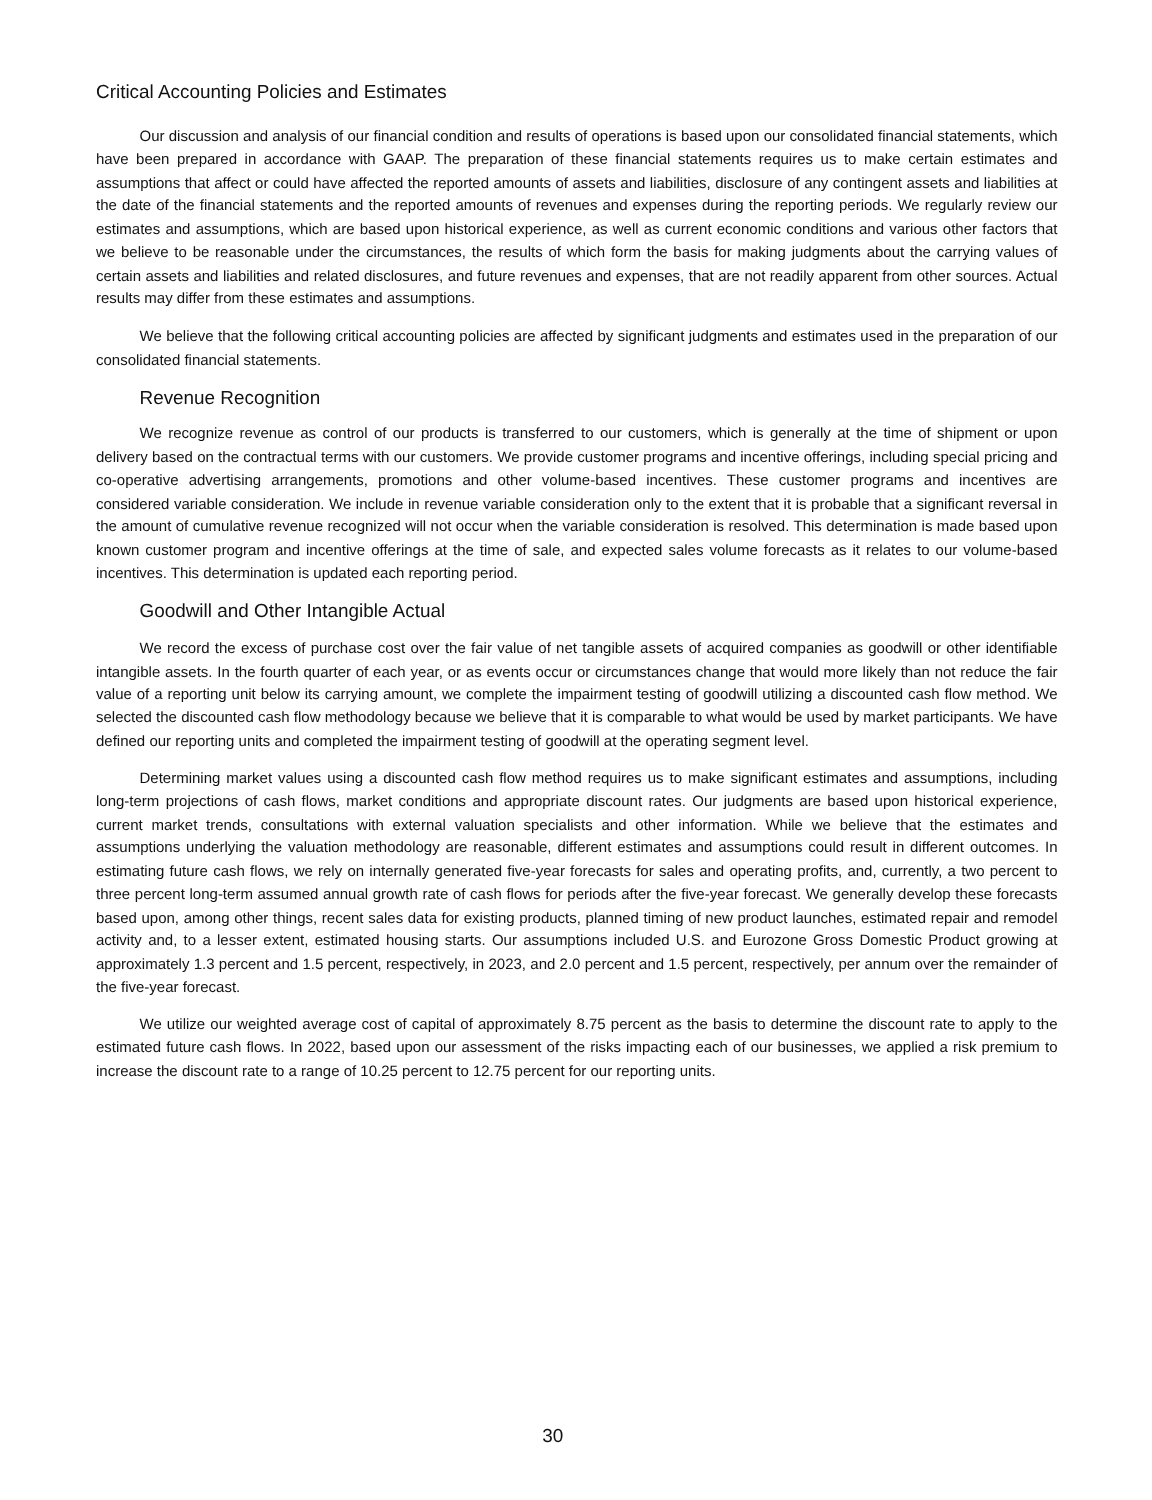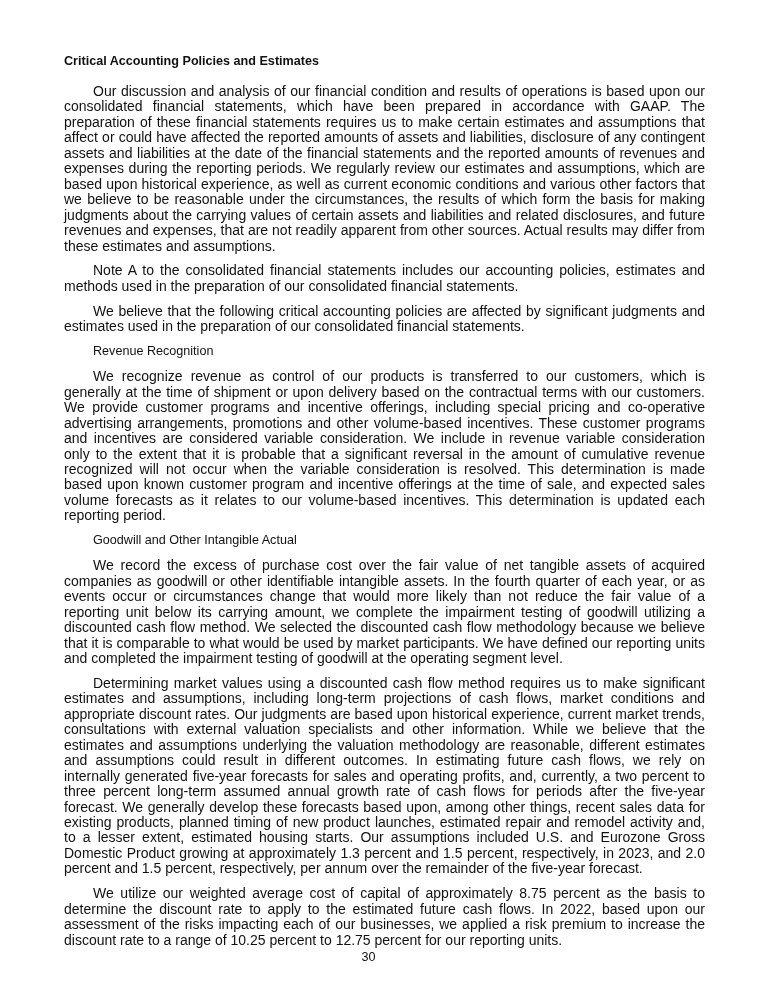--- a/index.html
+++ b/index.html
@@ -2,42 +2,41 @@
 <html><head>
 <meta charset="utf-8">
 <style>
   html, body { margin: 0; padding: 0; background: #ffffff; }
   body {
     width: 768px; height: 1000px; position: relative; overflow: hidden;
     font-family: "Liberation Sans", sans-serif; color: #111111;
   }
   .page { position: absolute; left: 64px; top: 54px; width: 641px; }
   h1.section-title {
-    font-size: 12.6px; font-weight: bold; margin: 0 0 15px 0; line-height: 15px;
+    font-size: 12.6px; font-weight: normal; margin: 0 0 15px 0; line-height: 15px;
   }
   p.para {
-    font-size: 14px; line-height: 15.45px; margin: 0 0 9.5px 0;
+    font-size: 10px; line-height: 15.45px; margin: 0 0 9.5px 0;
     text-align: justify; text-indent: 29px;
   }
   .subhead {
     font-size: 12.6px; line-height: 15.45px; margin: 0 0 9.5px 29px;
   }
   .page-number {
     position: absolute; top: 950px; left: 0; width: 737px;
     text-align: center; font-size: 12.6px;
   }
 </style>
 </head>
 <body>
 
 <div class="page">
   <h1 class="section-title">Critical Accounting Policies and Estimates</h1>
 
   <p class="para">Our discussion and analysis of our financial condition and results of operations is based upon our consolidated financial statements, which have been prepared in accordance with GAAP. The preparation of these financial statements requires us to make certain estimates and assumptions that affect or could have affected the reported amounts of assets and liabilities, disclosure of any contingent assets and liabilities at the date of the financial statements and the reported amounts of revenues and expenses during the reporting periods. We regularly review our estimates and assumptions, which are based upon historical experience, as well as current economic conditions and various other factors that we believe to be reasonable under the circumstances, the results of which form the basis for making judgments about the carrying values of certain assets and liabilities and related disclosures, and future revenues and expenses, that are not readily apparent from other sources. Actual results may differ from these estimates and assumptions.</p>
-  <p class="para">Note A to the consolidated financial statements includes our accounting policies, estimates and methods used in the preparation of our consolidated financial statements.</p>
   <p class="para">We believe that the following critical accounting policies are affected by significant judgments and estimates used in the preparation of our consolidated financial statements.</p>
 
   <div class="subhead">Revenue Recognition</div>
   <p class="para">We recognize revenue as control of our products is transferred to our customers, which is generally at the time of shipment or upon delivery based on the contractual terms with our customers. We provide customer programs and incentive offerings, including special pricing and co-operative advertising arrangements, promotions and other volume-based incentives. These customer programs and incentives are considered variable consideration. We include in revenue variable consideration only to the extent that it is probable that a significant reversal in the amount of cumulative revenue recognized will not occur when the variable consideration is resolved. This determination is made based upon known customer program and incentive offerings at the time of sale, and expected sales volume forecasts as it relates to our volume-based incentives. This determination is updated each reporting period.</p>
 
   <div class="subhead">Goodwill and Other Intangible Actual</div>
   <p class="para">We record the excess of purchase cost over the fair value of net tangible assets of acquired companies as goodwill or other identifiable intangible assets. In the fourth quarter of each year, or as events occur or circumstances change that would more likely than not reduce the fair value of a reporting unit below its carrying amount, we complete the impairment testing of goodwill utilizing a discounted cash flow method. We selected the discounted cash flow methodology because we believe that it is comparable to what would be used by market participants. We have defined our reporting units and completed the impairment testing of goodwill at the operating segment level.</p>
   <p class="para">Determining market values using a discounted cash flow method requires us to make significant estimates and assumptions, including long-term projections of cash flows, market conditions and appropriate discount rates. Our judgments are based upon historical experience, current market trends, consultations with external valuation specialists and other information. While we believe that the estimates and assumptions underlying the valuation methodology are reasonable, different estimates and assumptions could result in different outcomes. In estimating future cash flows, we rely on internally generated five-year forecasts for sales and operating profits, and, currently, a two percent to three percent long-term assumed annual growth rate of cash flows for periods after the five-year forecast. We generally develop these forecasts based upon, among other things, recent sales data for existing products, planned timing of new product launches, estimated repair and remodel activity and, to a lesser extent, estimated housing starts. Our assumptions included U.S. and Eurozone Gross Domestic Product growing at approximately 1.3 percent and 1.5 percent, respectively, in 2023, and 2.0 percent and 1.5 percent, respectively, per annum over the remainder of the five-year forecast.</p>
   <p class="para">We utilize our weighted average cost of capital of approximately 8.75 percent as the basis to determine the discount rate to apply to the estimated future cash flows. In 2022, based upon our assessment of the risks impacting each of our businesses, we applied a risk premium to increase the discount rate to a range of 10.25 percent to 12.75 percent for our reporting units.</p>
 </div>

